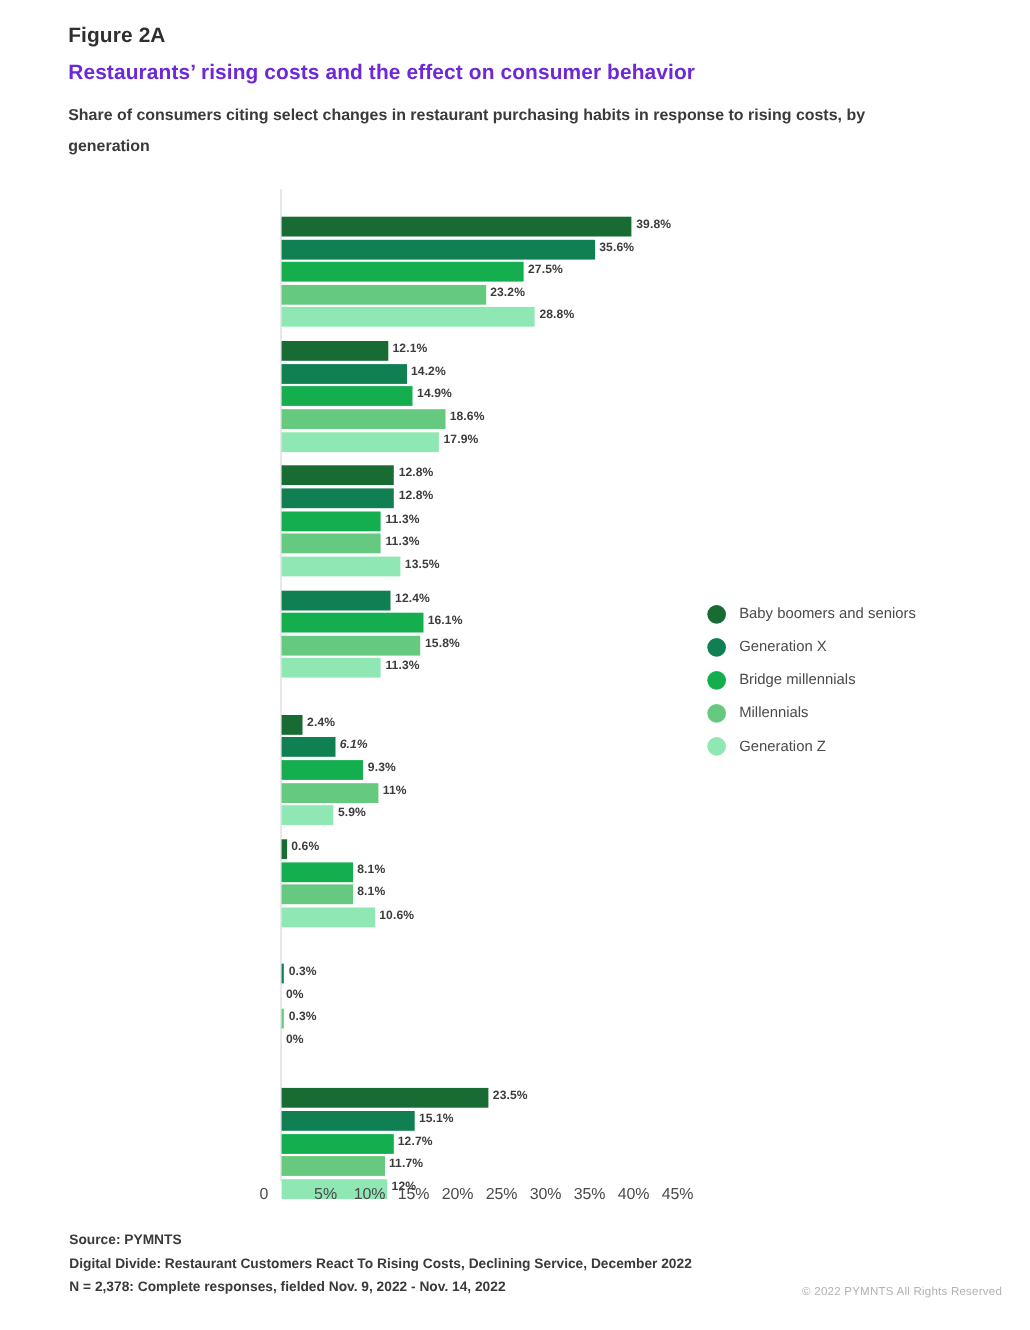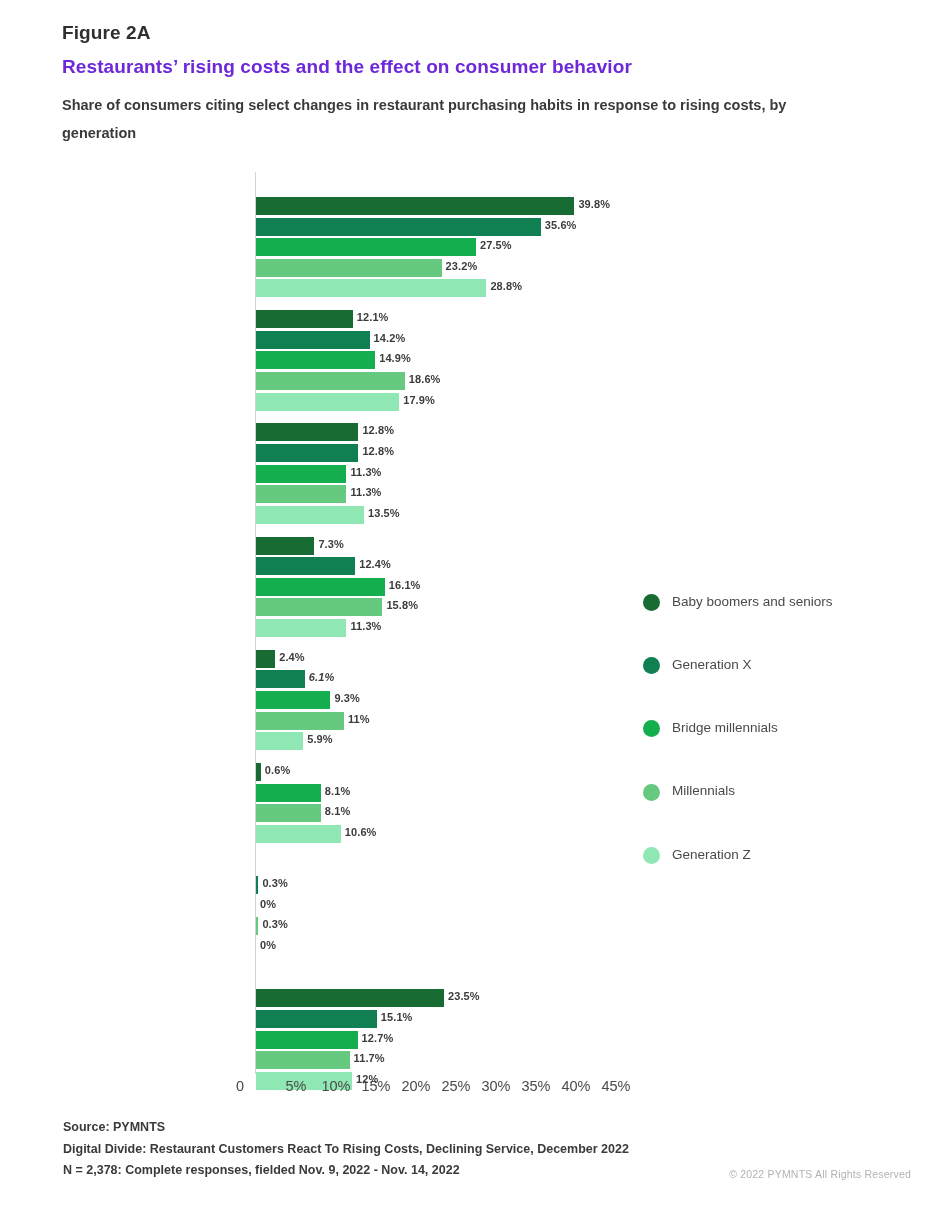--- a/index.html
+++ b/index.html
@@ -25,21 +25,21 @@
   .bar-row{position:relative;height:18px;margin-bottom:2.6px;}
   .bar{position:absolute;left:0;top:0;height:18px;}
   .bar-val{position:absolute;top:1px;font-size:11px;font-weight:bold;color:#3c3c3c;white-space:nowrap;letter-spacing:.1px;}
 
   
   .xaxis{position:absolute;left:0;top:1078px;width:936px;height:22px;}
   .tick{position:absolute;top:0;font-size:14.5px;color:#4a4a4a;transform:translateX(-50%);white-space:nowrap;}
 
   
   .legend{position:absolute;left:643px;top:548px;width:230px;}
-  .legend-item{display:flex;align-items:flex-end;margin-bottom:11px;margin-top:44px;}
+  .legend-item{display:flex;align-items:center;margin-bottom:11px;}
   .swatch{width:17px;height:17px;border-radius:50%;flex:0 0 17px;margin-right:12px;margin-top:1px;}
   .legend-label{font-size:13.5px;color:#4a4a4a;line-height:1.42;}
 
   
   .footer{position:absolute;left:63px;top:1117px;width:840px;}
   .foot-line{font-size:12.5px;font-weight:bold;color:#3a3a3a;line-height:1.72;white-space:nowrap;}
   .copyright{position:absolute;right:25px;top:1168px;font-size:10.5px;color:#b2b2b2;letter-spacing:.2px;}
 </style>
 </head>
 <body>
@@ -115,24 +115,20 @@
           <div class="bar-row">
             <div class="bar" title="Millennials — 11.3%" style="left: 256px; width: 90.4px; background: rgb(101, 201, 127);"></div>
             <div class="bar-val" style="left: 350.4px;">11.3%</div>
           </div>
           <div class="bar-row">
             <div class="bar" title="Generation Z — 13.5%" style="left: 256px; width: 108px; background: rgb(143, 232, 180);"></div>
             <div class="bar-val" style="left: 368px;">13.5%</div>
           </div>
         </div>
         <div class="group" style="top: 536.6px;">
-          <div class="bar-row">
-            <div class="bar" title="Baby boomers and seniors — 7.3%" style="left: 256px; width: 58.4px; background: rgb(24, 107, 51);"></div>
-            <div class="bar-val" style="left: 318.4px;">7.3%</div>
-          </div>
           <div class="bar-row">
             <div class="bar" title="Generation X — 12.4%" style="left: 256px; width: 99.2px; background: rgb(16, 128, 83);"></div>
             <div class="bar-val" style="left: 359.2px;">12.4%</div>
           </div>
           <div class="bar-row">
             <div class="bar" title="Bridge millennials — 16.1%" style="left: 256px; width: 128.8px; background: rgb(21, 174, 79);"></div>
             <div class="bar-val" style="left: 388.8px;">16.1%</div>
           </div>
           <div class="bar-row">
             <div class="bar" title="Millennials — 15.8%" style="left: 256px; width: 126.4px; background: rgb(101, 201, 127);"></div>

